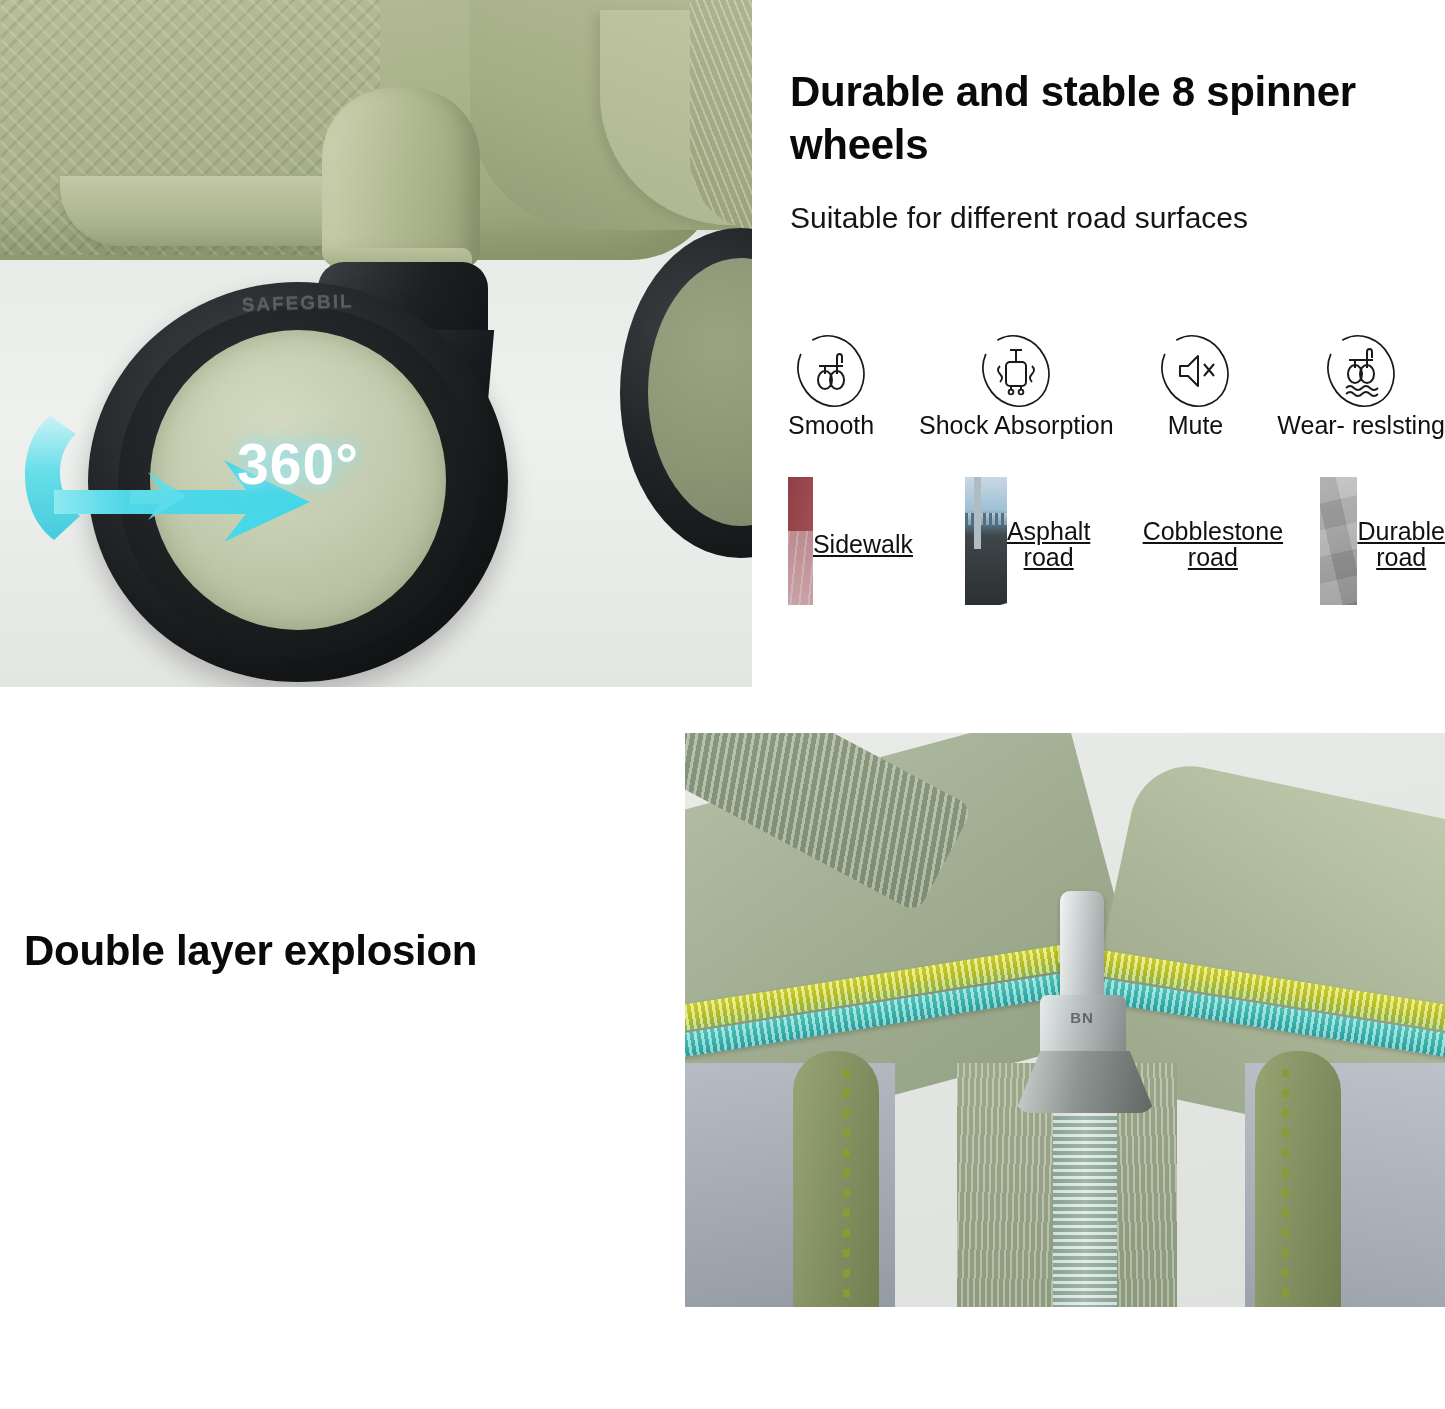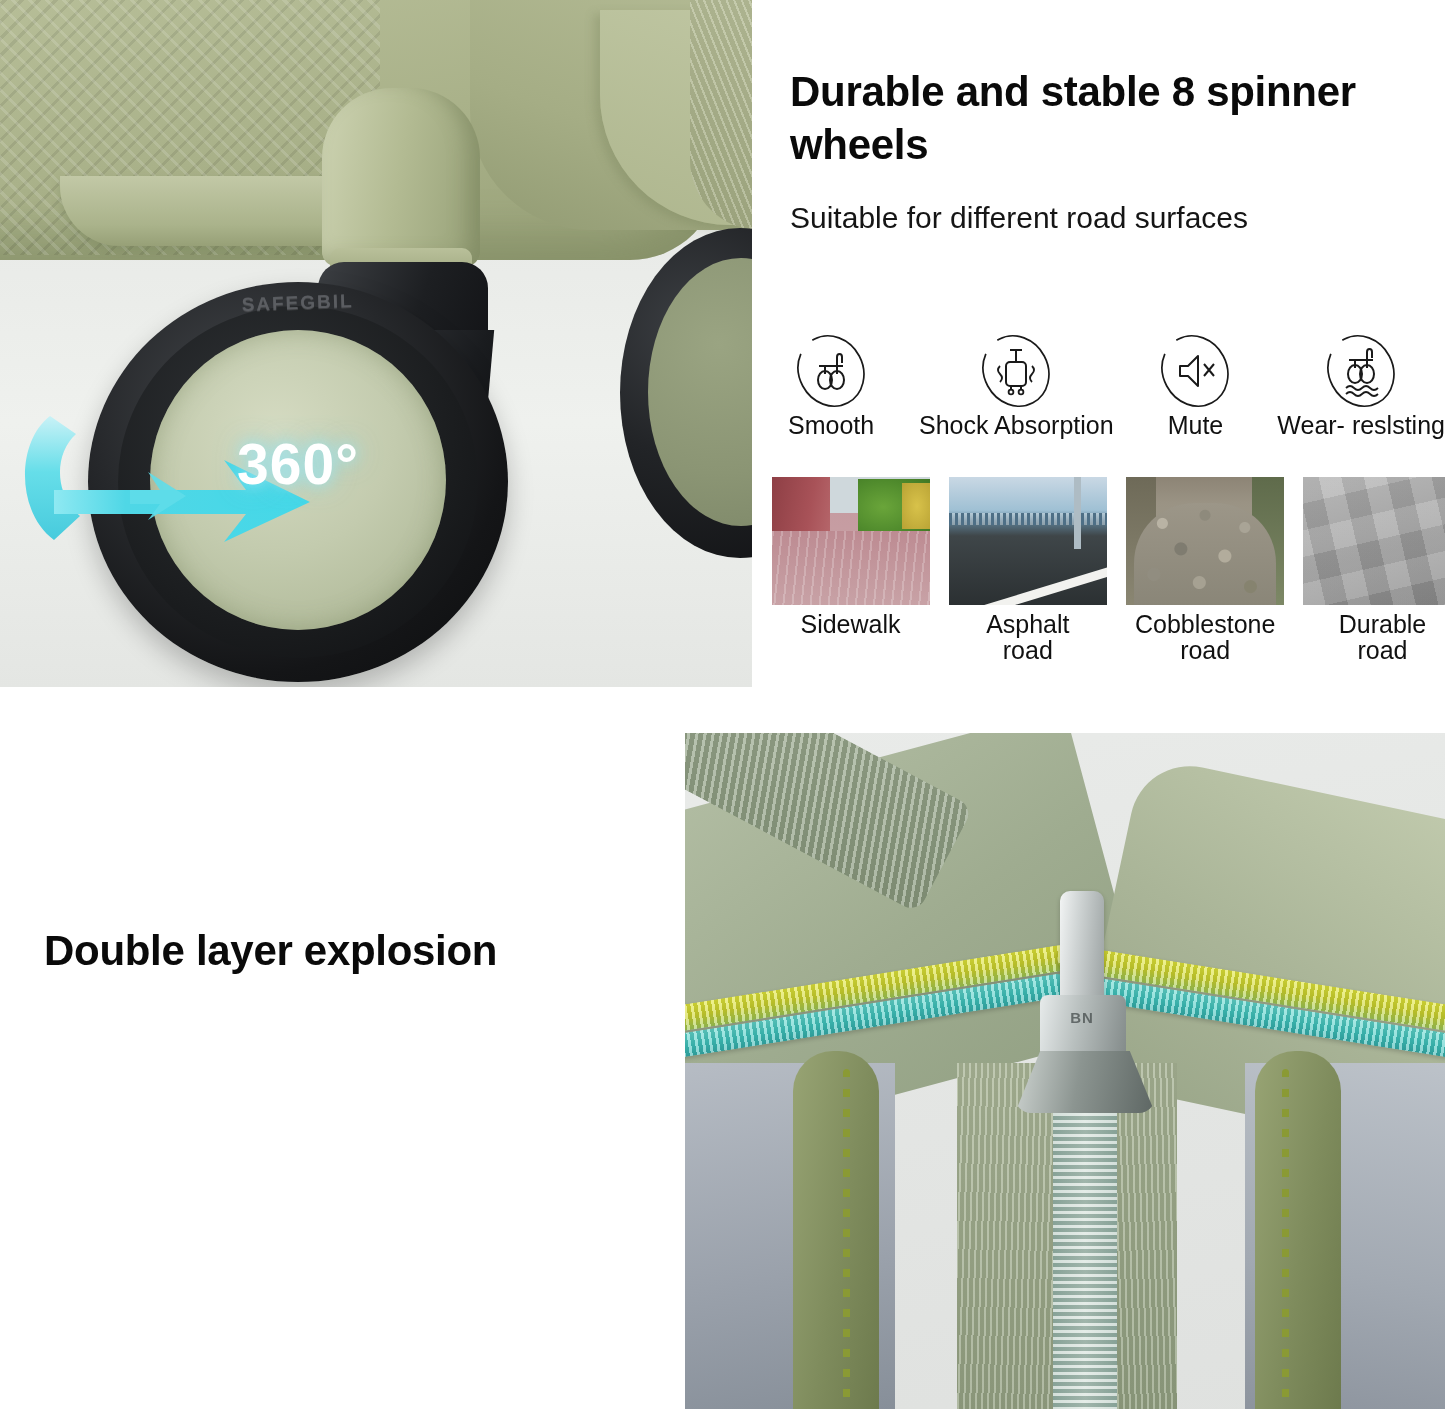--- a/index.html
+++ b/index.html
@@ -231,21 +231,21 @@
   }
 
   
   #road-row {
     position: absolute;
     left: 0; top: 477px;
     width: 657px;
     display: flex;
     justify-content: space-between;
   }
-  .road-item { width: 125px; display: flex; flex-direction: column; align-items: center; }
+  .road-item { width: 125px; display: flex; flex-direction: row; align-items: center; text-decoration: underline; }
   .road-thumb {
     width: 158px; height: 128px;
     overflow: hidden;
     position: relative;
   }
   .road-caption {
     margin-top: 7px;
     font-size: 25px;
     line-height: 1.02;
     text-align: center;
@@ -319,40 +319,40 @@
   }
   #thumb-carpet {
     background:
       repeating-linear-gradient(77deg, rgba(255,255,255,.10) 0 22px, rgba(0,0,0,.07) 22px 44px),
       repeating-linear-gradient(167deg, rgba(255,255,255,.09) 0 26px, rgba(0,0,0,.06) 26px 52px),
       linear-gradient(165deg, #b9b9b9 0%, #a3a3a3 55%, #909090 100%);
   }
 
   
   #bottom-section { position: absolute; left: 0; top: 700px; width: 1445px; height: 709px; }
-  #zipper-text-col { position: absolute; left: 24px; top: 225px; width: 640px; margin-left: 20px; }
+  #zipper-text-col { position: absolute; left: 24px; top: 225px; width: 640px; }
   #zipper-heading {
     font-size: 42px;
     font-weight: bold;
     line-height: 1.26;
     letter-spacing: -0.3px;
     color: #0a0a0a;
   }
   #zipper-body {
     margin-top: 40px;
     font-size: 32px;
     line-height: 1.38;
     color: #131313;
   }
 
   
   #zipper-photo {
     position: absolute;
     left: 685px; top: 33px;
-    width: 760px; height: 676px;
+    width: 760px; height: 574px;
     background: linear-gradient(170deg, #e9ebe9 0%, #e3e5e3 55%, #dfe1df 100%);
     overflow: hidden;
   }
   .zp {
     position: absolute;
   }
   
   #zp-flap-left {
     left: -40px; top: 30px; width: 470px; height: 330px;
     background: linear-gradient(160deg, #b2bda3 0%, #9fac90 55%, #93a184 100%);

